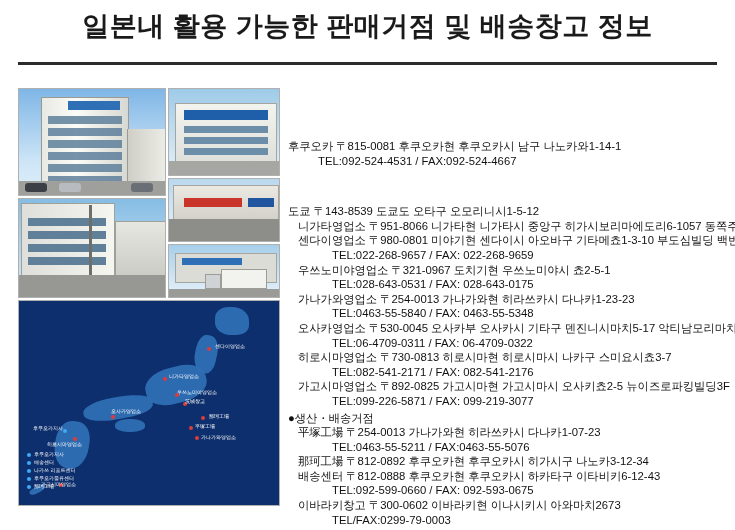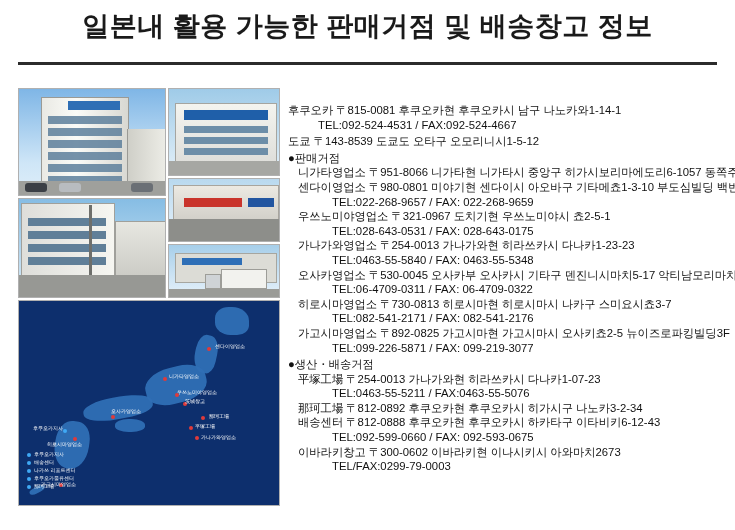--- a/index.html
+++ b/index.html
@@ -169,21 +169,21 @@
     color: #111111;
     font-size: 11.3px;
     line-height: 14.6px;
   }
   .line { white-space: nowrap; }
   .ind-0 { margin-left: 0px; }
   .ind-1 { margin-left: 10px; }
   .ind-tel-a { margin-left: 30px; }
   .ind-tel-b { margin-left: 44px; }
   .sect { margin-top: 2px; }
-  .blk { margin-bottom: 0px; }
+  .blk { margin-bottom: 0px; margin-top: 36px; }
 </style>
 </head>
 <body>
 
 <div id="page">
 
   <div class="title-bar">
     <div class="title-text">일본내 활용 가능한 판매거점 및 배송창고 정보</div>
   </div>
   <div class="title-rule"></div>
@@ -308,21 +308,20 @@
 
     <div class="blk">
       <div class="line ind-0">후쿠오카  〒815-0081 후쿠오카현 후쿠오카시 남구 나노카와1-14-1</div>
       <div class="line ind-tel-a">TEL:092-524-4531 / FAX:092-524-4667</div>
     </div>
 
     <div class="blk sect">
       <div class="line ind-0">도쿄  〒143-8539 도쿄도 오타구 오모리니시1-5-12</div>
     </div>
 
-    <div class="line ind-0 sect">●판매거점</div>
 
     <div>
       <div>
         <div class="line ind-1">니가타영업소  〒951-8066 니가타현 니가타시 중앙구 히가시보리마에도리6-1057 동쪽주차장2F</div>
       </div>
       <div>
         <div class="line ind-1">센다이영업소  〒980-0801 미야기현 센다이시 아오바구 기타메쵸1-3-10 부도심빌딩 백번관</div>
         <div class="line ind-tel-b">TEL:022-268-9657 / FAX: 022-268-9659</div>
       </div>
       <div>
@@ -348,21 +347,21 @@
     </div>
 
     <div class="line ind-0 sect">●생산・배송거점</div>
 
     <div>
       <div>
         <div class="line ind-1">平塚工場  〒254-0013 가나가와현 히라쓰카시 다나카1-07-23</div>
         <div class="line ind-tel-b">TEL:0463-55-5211 / FAX:0463-55-5076</div>
       </div>
       <div>
-        <div class="line ind-1">那珂工場  〒812-0892 후쿠오카현 후쿠오카시 히가시구 나노카3-2-34</div>
+        <div class="line ind-1">那珂工場  〒812-0892 후쿠오카현 후쿠오카시 히가시구 나노카3-12-34</div>
       </div>
       <div>
         <div class="line ind-1">배송센터  〒812-0888 후쿠오카현 후쿠오카시 하카타구 이타비키6-12-43</div>
         <div class="line ind-tel-b">TEL:092-599-0660 / FAX: 092-593-0675</div>
       </div>
       <div>
         <div class="line ind-1">이바라키창고  〒300-0602 이바라키현 이나시키시 아와마치2673</div>
         <div class="line ind-tel-b">TEL/FAX:0299-79-0003</div>
       </div>
     </div>

